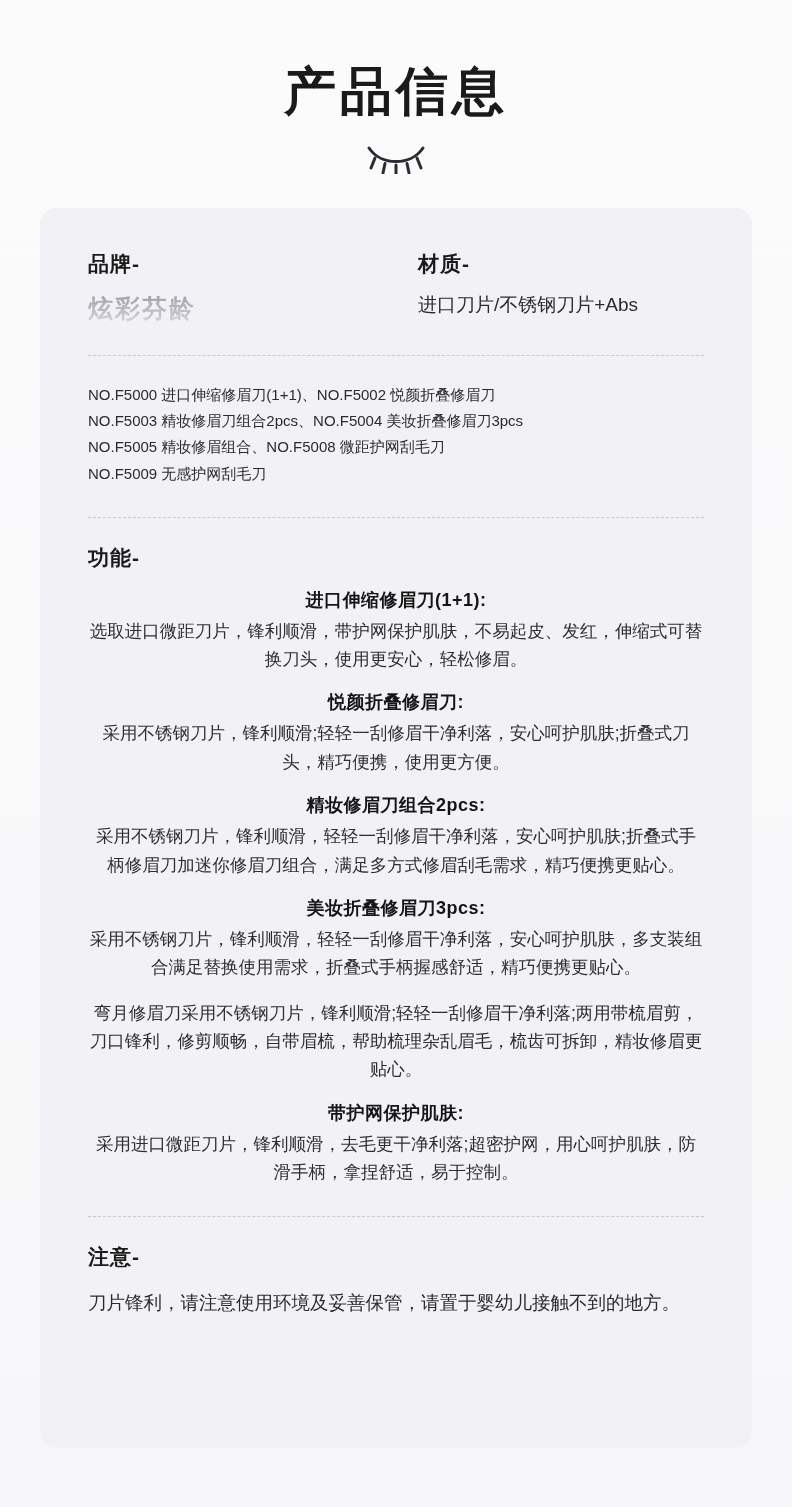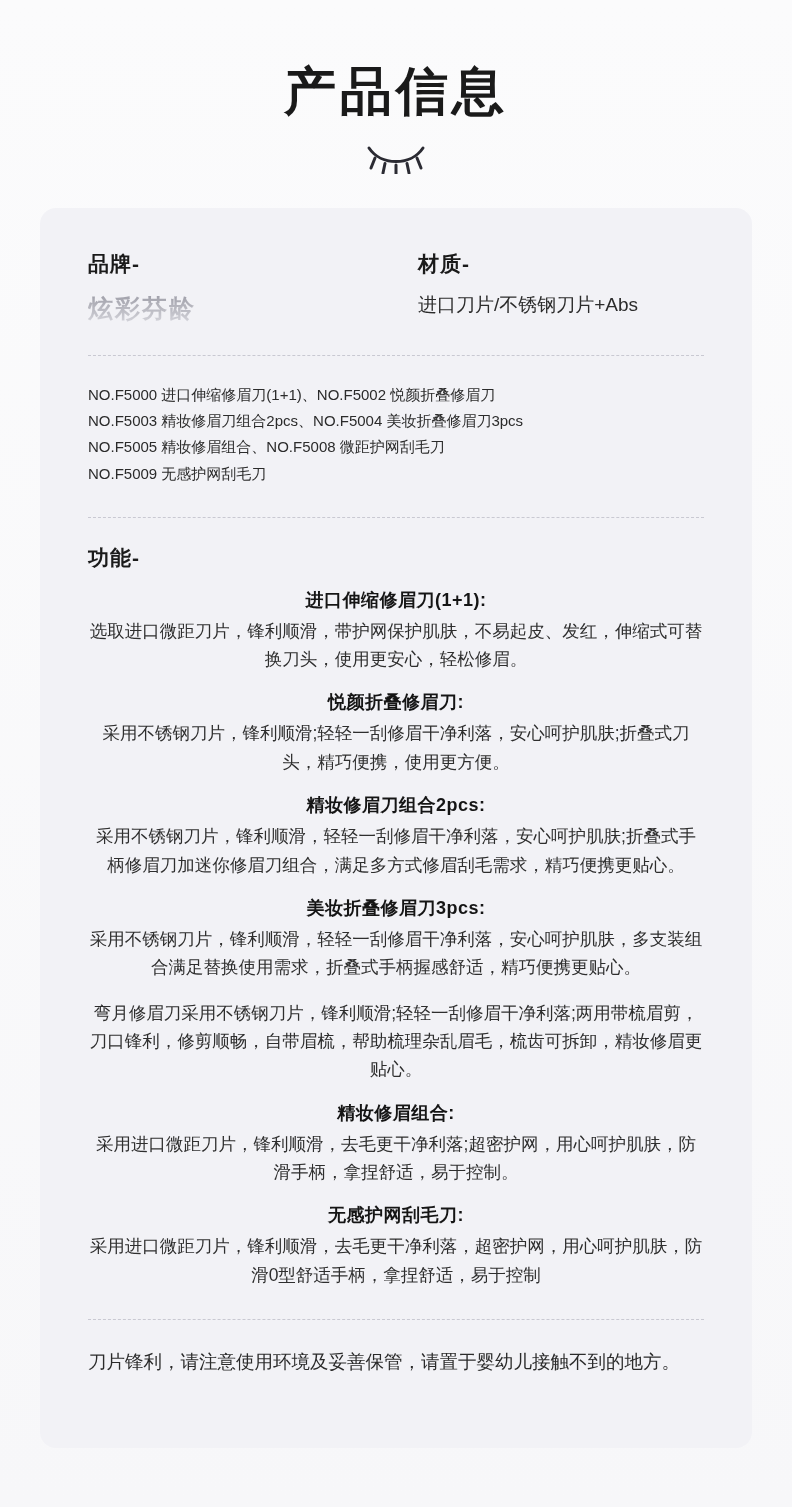--- a/index.html
+++ b/index.html
@@ -177,29 +177,26 @@
         <div class="func-body">采用不锈钢刀片，锋利顺滑，轻轻一刮修眉干净利落，安心呵护肌肤;折叠式手柄修眉刀加迷你修眉刀组合，满足多方式修眉刮毛需求，精巧便携更贴心。</div>
       </div>
       <div class="func-block">
         <div class="func-head">美妆折叠修眉刀3pcs:</div>
         <div class="func-body">采用不锈钢刀片，锋利顺滑，轻轻一刮修眉干净利落，安心呵护肌肤，多支装组合满足替换使用需求，折叠式手柄握感舒适，精巧便携更贴心。</div>
       </div>
       <div class="func-block">
         <div class="func-body">弯月修眉刀采用不锈钢刀片，锋利顺滑;轻轻一刮修眉干净利落;两用带梳眉剪，刀口锋利，修剪顺畅，自带眉梳，帮助梳理杂乱眉毛，梳齿可拆卸，精妆修眉更贴心。</div>
       </div>
       <div class="func-block">
-        <div class="func-head">精妆修眉组合:</div>
+        <div class="func-head">带护网保护肌肤:</div>
         <div class="func-body">采用进口微距刀片，锋利顺滑，去毛更干净利落;超密护网，用心呵护肌肤，防滑手柄，拿捏舒适，易于控制。</div>
       </div>
-      <div class="func-block">
-        <div class="func-head">无感护网刮毛刀:</div>
-        <div class="func-body">采用进口微距刀片，锋利顺滑，去毛更干净利落，超密护网，用心呵护肌肤，防滑0型舒适手柄，拿捏舒适，易于控制</div>
-      </div>
     </div>
 
     <hr class="divider">
 
     <div class="note-block">
+      <div class="section-title">注意-</div>
       <div class="note-body">刀片锋利，请注意使用环境及妥善保管，请置于婴幼儿接触不到的地方。</div>
     </div>
 
   </div>
 </div>
 
 </body></html>

